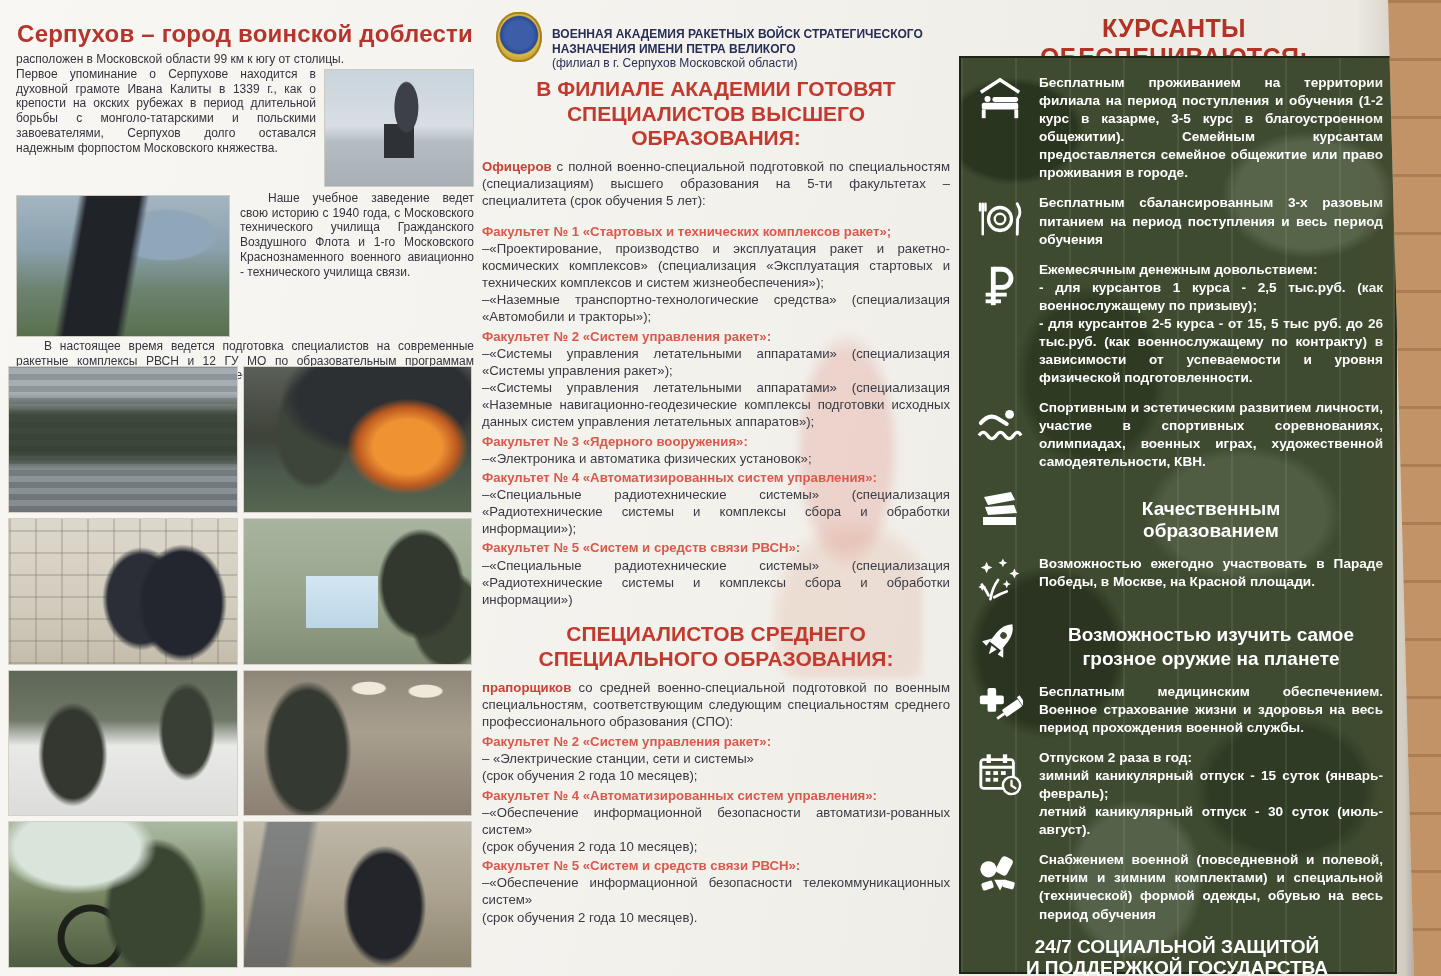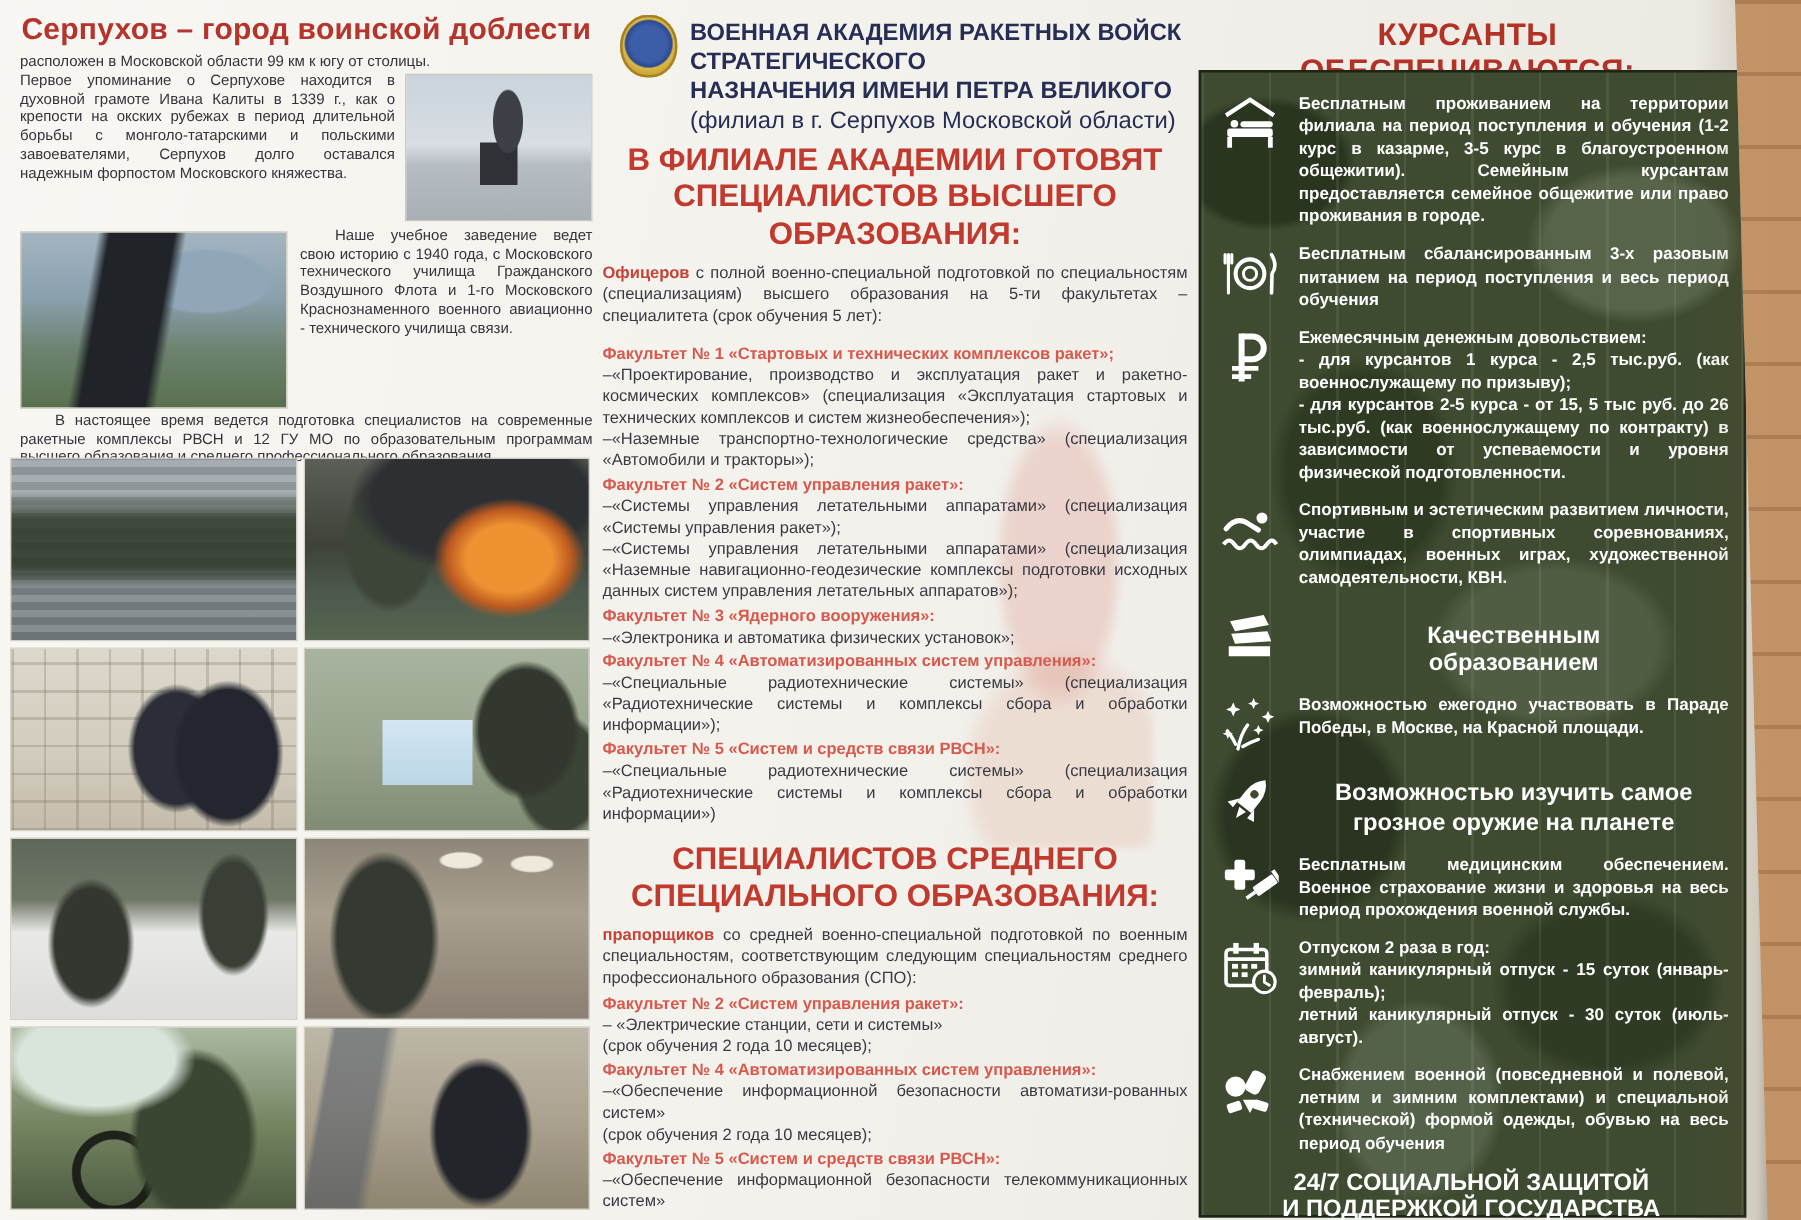--- a/index.html
+++ b/index.html
@@ -13,21 +13,21 @@
   }
   #paper{
     position:absolute;inset:0;
     clip-path:polygon(0 0,1388px 0,1414px 976px,0 976px);
     background:linear-gradient(100deg,#f8f7f3 0%,#f3f1ec 50%,#eae7e0 100%);
   }
   .paper-edge{position:absolute;top:0;bottom:0;left:1356px;width:58px;
     background:linear-gradient(90deg,rgba(0,0,0,0) 0%,rgba(90,70,40,0.18) 85%,rgba(60,40,20,0.30) 100%);}
   
   .lcol{position:absolute;left:16px;top:8px;width:458px;color:#35343e;}
-  .lcol .title{font-size:24px;font-weight:bold;color:#b5342b;text-align:center;margin:2px 0 4px 0;letter-spacing:.2px;}
+  .lcol .title{font-size:24px;font-weight:bold;color:#b5342b;text-align:center;margin:12px 0 4px 0;letter-spacing:.2px;}
   .lcol p{margin:0;font-size:12px;line-height:1.23;text-align:justify;}
   .ph{border:1px solid #cfcabe;box-sizing:border-box;}
   .ph-monument{float:right;width:150px;height:118px;margin:2px 0 4px 8px;
     background:
       radial-gradient(20px 42px at 55% 32%,#3d4147 0 58%,rgba(0,0,0,0) 62%),
       linear-gradient(#2e3237,#2e3237) 50% 66%/30px 34px no-repeat,
       linear-gradient(180deg,#c9d4dc 0%,#d8dee3 48%,#b6bdc2 62%,#a8b0b5 100%);}
   .ph-missile{float:left;width:214px;height:142px;margin:4px 10px 2px 0;
     background:
       linear-gradient(100deg,rgba(0,0,0,0) 26%,#202328 30% 52%,rgba(0,0,0,0) 56%),
@@ -79,23 +79,23 @@
   .mcol{position:absolute;left:482px;top:8px;width:468px;height:962px;overflow:hidden;}
   .wm{position:absolute;left:290px;top:290px;width:150px;height:380px;pointer-events:none;
     background:
       radial-gradient(70px 160px at 50% 40%,rgba(214,110,98,0.22) 0 60%,rgba(0,0,0,0) 75%),
       radial-gradient(120px 140px at 55% 85%,rgba(214,140,110,0.18) 0 60%,rgba(0,0,0,0) 75%);
     filter:blur(3px);}
   .org{display:flex;align-items:flex-start;gap:10px;margin:4px 0 2px 14px;position:relative;}
   .emblem{width:46px;height:50px;border-radius:46%/50%;flex:none;
     background:radial-gradient(circle at 50% 46%,#3c5da8 0 40%,#2d4a8f 52%,#d9b84a 56%,#c9a235 72%,#b28a2a 100%);
     box-shadow:inset 0 0 0 2px #a8821f;}
-  .org-text{font-size:19px;line-height:1.22;color:#272e55;padding-top:3px;}
+  .org-text{font-size:12px;line-height:1.22;color:#272e55;padding-top:3px;margin-top:12px;}
   .org-text .b{font-weight:bold;}
-  .h-red{font-size:25px;font-weight:bold;color:#c23a2e;text-align:center;line-height:1.18;margin:6px 0 7px 0;position:relative;}
+  .h-red{font-size:21px;font-weight:bold;color:#c23a2e;text-align:center;line-height:1.18;margin:6px 0 7px 0;position:relative;}
   .mbody{position:relative;font-size:13.2px;line-height:1.3;color:#3a3a44;text-align:justify;}
   .mbody p{margin:0 0 3px 0;}
   .red{color:#c84236;font-weight:bold;}
   .fac-title{color:#d9594c;font-weight:bold;margin:2px 0 0 0;}
   .fac-bullet{margin:0;}
   .spacer8{height:8px;}
   .pre{white-space:pre-line;}
   
   .rtitle{position:absolute;left:968px;top:14px;width:412px;text-align:center;
     font-size:25px;font-weight:bold;color:#b23226;letter-spacing:.4px;}

